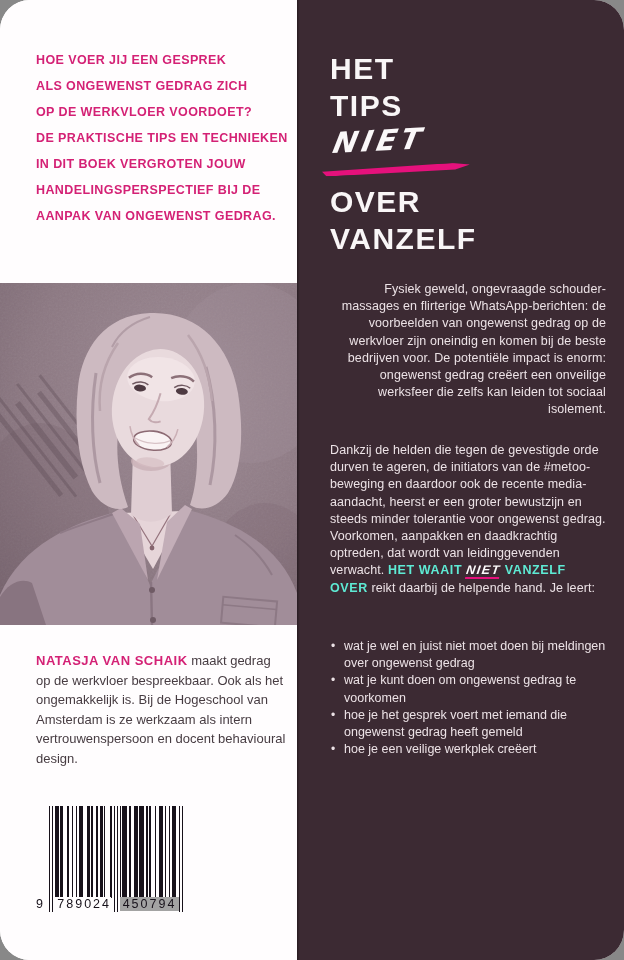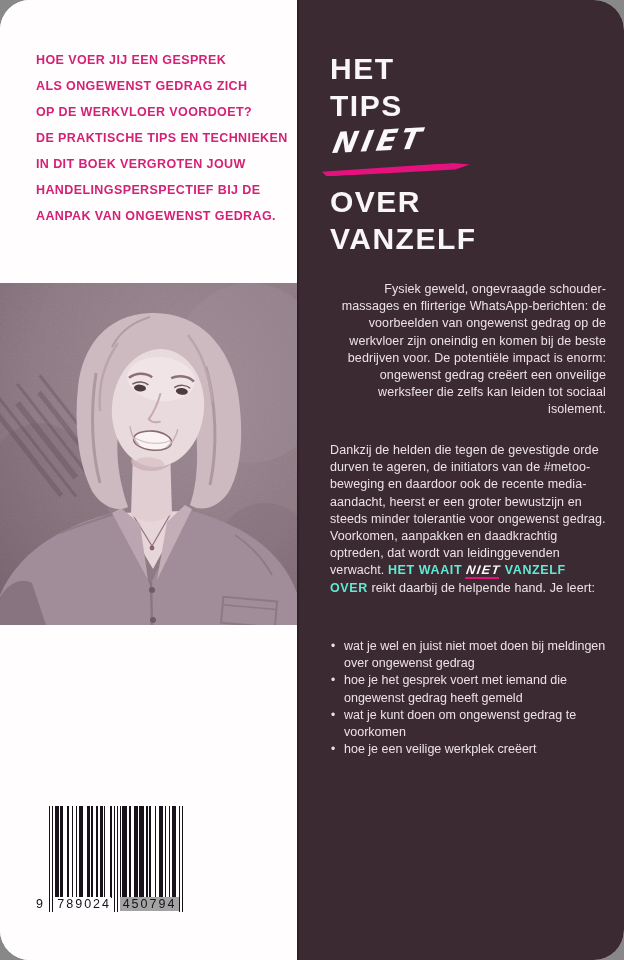--- a/index.html
+++ b/index.html
@@ -161,20 +161,21 @@
 
           <ellipse cx="156" cy="158" rx="19" ry="9.5" fill="#faf3f4" stroke="#8c6a73" stroke-width="1.6"></ellipse>
           <path d="M138,157 C148,162 164,162 174,156" stroke="#d8c3c7" stroke-width="1.2" fill="none"></path>
           <path d="M132,146 C134,154 138,160 143,164" stroke="#cbb0b6" stroke-width="1.5" fill="none"></path>
           <path d="M180,144 C179,152 176,158 171,163" stroke="#cbb0b6" stroke-width="1.5" fill="none"></path>
           <ellipse cx="156" cy="180" rx="14" ry="5" fill="#d5bdc2" opacity="0.65"></ellipse>
         </g>
       </svg>
     </div>
 
+    <p class="bio"><span class="bio-name">NATASJA VAN SCHAIK</span><span> maakt gedrag op de werkvloer bespreekbaar. Ook als het ongemakkelijk is. Bij de Hogeschool van Amsterdam is ze werkzaam als intern vertrouwenspersoon en docent behavioural design.</span></p>
 
     <div class="barcode">
       <svg id="barcode-svg" viewBox="0 0 95 106" width="134" height="106" preserveAspectRatio="none" shape-rendering="crispEdges" fill="#17111a">
           <rect x="0" y="0" width="1" height="106"></rect>
           <rect x="2" y="0" width="1" height="106"></rect>
           <rect x="4" y="0" width="1" height="92"></rect>
           <rect x="5" y="0" width="1" height="92"></rect>
           <rect x="6" y="0" width="1" height="92"></rect>
           <rect x="8" y="0" width="1" height="92"></rect>
           <rect x="9" y="0" width="1" height="92"></rect>
@@ -239,19 +240,19 @@
       <span class="t-line">OVER</span>
       <span class="t-line">VANZELF</span>
     </h1>
 
     <p class="body-text p1">Fysiek geweld, ongevraagde schouder-massages en flirterige WhatsApp-berichten: de voorbeelden van ongewenst gedrag op de werkvloer zijn oneindig en komen bij de beste bedrijven voor. De potentiële impact is enorm: ongewenst gedrag creëert een onveilige werksfeer die zelfs kan leiden tot sociaal isolement.</p>
 
     <p class="body-text p2"><span>Dankzij de helden die tegen de gevestigde orde durven te ageren, de initiators van de #metoo-beweging en daardoor ook de recente media-aandacht, heerst er een groter bewustzijn en steeds minder tolerantie voor ongewenst gedrag. Voorkomen, aanpakken en daadkrachtig optreden, dat wordt van leidinggevenden verwacht. </span><span class="inline-title">HET WAAIT </span><span class="inline-niet">NIET</span><span class="inline-title"> VANZELF OVER</span><span> reikt daarbij de helpende hand. Je leert:</span></p>
 
     <ul class="bullets">
       <li>wat je wel en juist niet moet doen bij meldingen over ongewenst gedrag</li>
+      <li>wat je kunt doen om ongewenst gedrag te voorkomen</li>
       <li>hoe je het gesprek voert met iemand die ongewenst gedrag heeft gemeld</li>
-      <li>wat je kunt doen om ongewenst gedrag te voorkomen</li>
       <li>hoe je een veilige werkplek creëert</li>
     </ul>
 
   </div>
 </div>
 
 </body></html>

